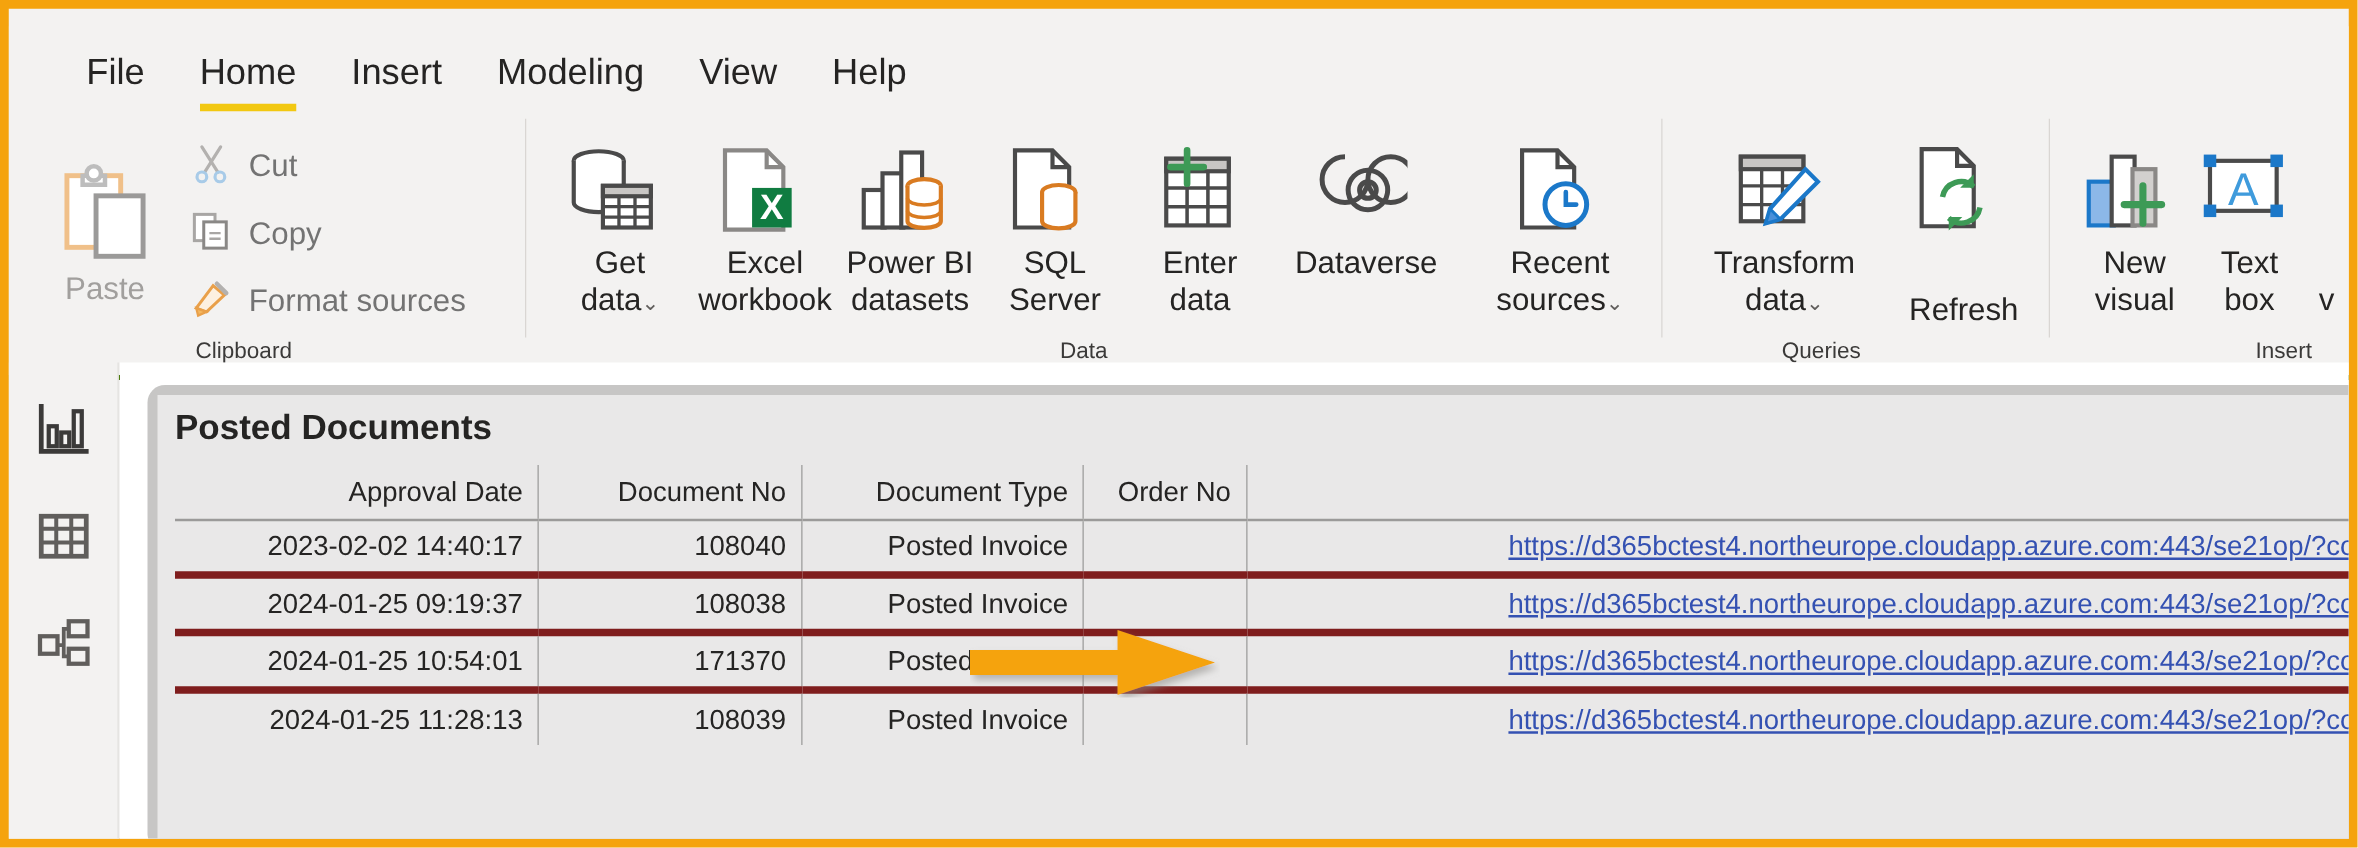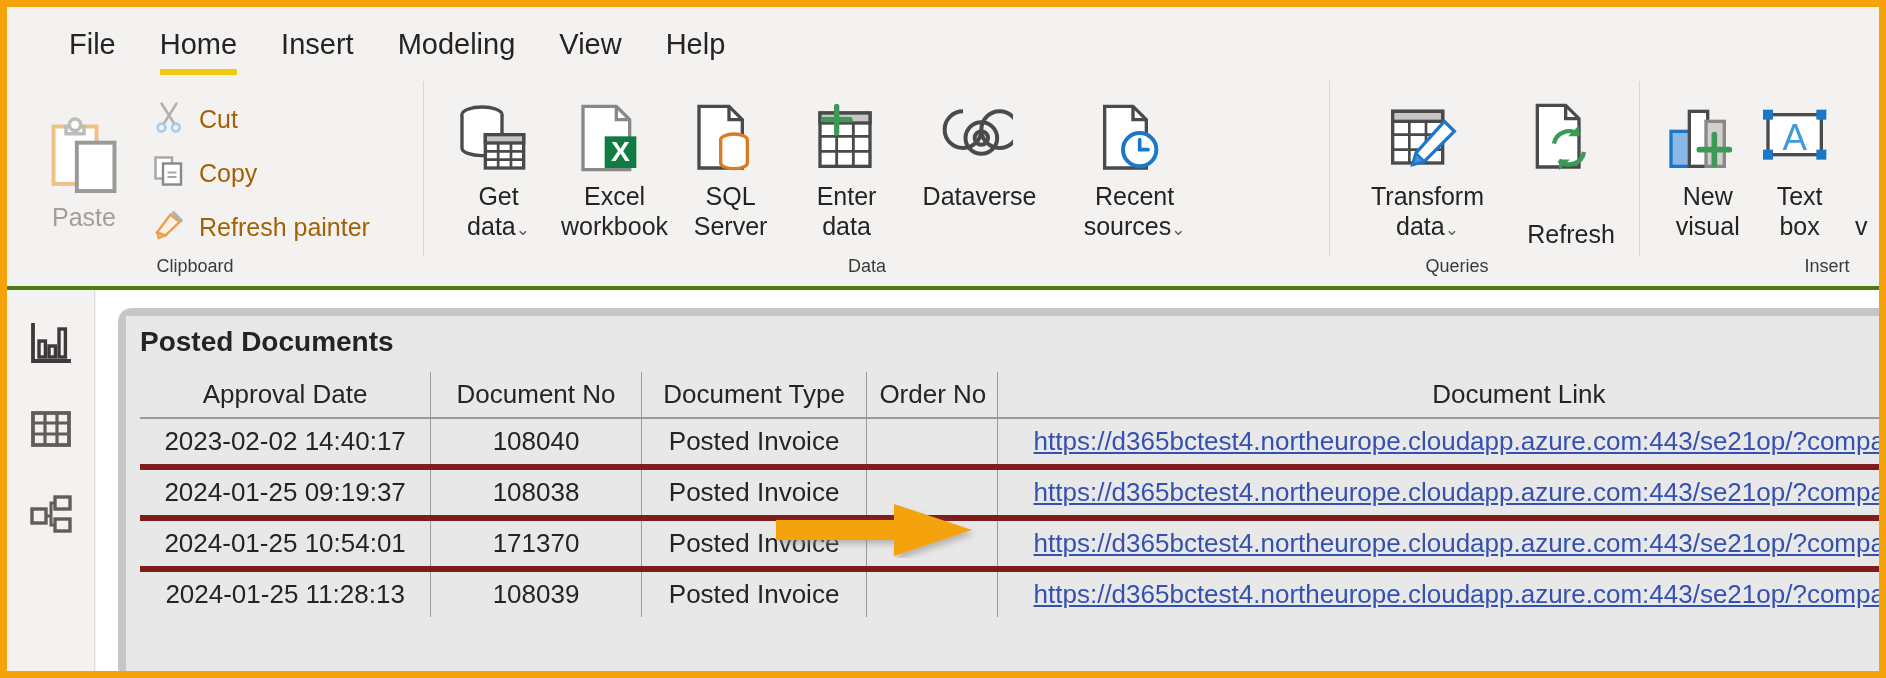--- a/index.html
+++ b/index.html
@@ -16,21 +16,21 @@
     left: 0; top: 0;
     width: 1886px; height: 678px;
     border: 7px solid #f5a30d;
     background: #f3f2f1;
     overflow: hidden;
   }
 
   
   .ribbon {
     position: absolute;
-    left: 0; top: 0;
+    left: 0; top: 14px;
     width: 100%;
     height: 283px;
     background: #f3f2f1;
     border-bottom: 4px solid #4d7c0f;
   }
 
   
   .tabstrip {
     position: absolute;
     left: 0; top: 0;
@@ -122,21 +122,21 @@
   }
   .btn-small {
     display: flex;
     align-items: center;
     gap: 12px;
     height: 48px;
     padding: 0 8px;
   }
   .btn-small .lbl {
     font-size: 25px;
-    color: #a16207;
+    color: #737373;
     white-space: nowrap;
   }
 
   
   .cmd {
     width: 116px;
     height: 168px;
     display: flex;
     flex-direction: column;
     align-items: center;
@@ -214,23 +214,23 @@
   }
 
   
   table.grid {
     border-collapse: collapse;
     table-layout: fixed;
     width: 1900px;
     margin-left: 14px;
   }
   table.grid th, table.grid td {
-    font-size: 26px;
+    font-size: 22px;
     color: #252423;
-    text-align: center;
+    text-align: right;
     padding: 7px 12px;
     white-space: nowrap;
     overflow: hidden;
     font-weight: normal;
     height: 44px;
   }
   table.grid th {
     border-bottom: 2px solid #9b9a99;
     border-right: 1px solid #9b9a99;
   }
@@ -326,21 +326,21 @@
             <span class="lbl">Copy</span>
           </div>
           <div class="btn-small">
             <span>
               <svg width="36" height="36" viewBox="0 0 24 24">
                 <path d="M4 17 L13 5 L19 10 L9.5 19 Z" fill="#fdf0e0" stroke="#e9a04a" stroke-width="1.6"></path>
                 <path d="M15 4 L20 9" stroke="#b3b1af" stroke-width="2.4" stroke-linecap="round"></path>
                 <path d="M4 17 L9.5 19 L5 21 Z" fill="#f4b860" stroke="#e9a04a" stroke-width="1.2"></path>
               </svg>
             </span>
-            <span class="lbl">Refresh painter</span>
+            <span class="lbl">Format sources</span>
           </div>
         </div>
       </div>
 
       <div class="group" style="width:912px; padding-left:10px;">
 
         <div class="cmd">
           <div class="glyph">
             <svg width="80" height="80" viewBox="0 0 48 48">
               <ellipse cx="18" cy="10" rx="12" ry="4.6" fill="#ffffff" stroke="#4a4a4a" stroke-width="2"></ellipse>
@@ -364,20 +364,36 @@
               <rect x="22" y="23" width="19" height="19" fill="#107c41"></rect>
               <text x="31.5" y="38" font-family="'Liberation Sans',sans-serif" font-size="17" font-weight="bold" fill="#ffffff" text-anchor="middle">X</text>
             </svg>
           </div>
           <div class="lbl">
             <span>Excel</span><br>
             <span>workbook</span>
           </div>
         </div>
 
+        <div class="cmd">
+          <div class="glyph">
+            <svg width="80" height="80" viewBox="0 0 48 48">
+              <rect x="6" y="24" width="10" height="18" fill="#ffffff" stroke="#4a4a4a" stroke-width="2"></rect>
+              <rect x="15" y="16" width="10" height="26" fill="#ffffff" stroke="#4a4a4a" stroke-width="2"></rect>
+              <rect x="24" y="6" width="10" height="36" fill="#ffffff" stroke="#4a4a4a" stroke-width="2"></rect>
+              <ellipse cx="35" cy="22" rx="8" ry="3.2" fill="#ffffff" stroke="#d97b21" stroke-width="2"></ellipse>
+              <path d="M27 22 v17 a8 3.2 0 0 0 16 0 v-17" fill="#ffffff" stroke="#d97b21" stroke-width="2"></path>
+              <path d="M27 28 a8 3.2 0 0 0 16 0 M27 34 a8 3.2 0 0 0 16 0" fill="none" stroke="#d97b21" stroke-width="1.7"></path>
+            </svg>
+          </div>
+          <div class="lbl">
+            <span>Power BI</span><br>
+            <span>datasets</span>
+          </div>
+        </div>
 
         <div class="cmd">
           <div class="glyph">
             <svg width="80" height="80" viewBox="0 0 48 48">
               <path d="M9 5 h18 l8 8 v29 H9 Z" fill="#ffffff" stroke="#4a4a4a" stroke-width="2"></path>
               <path d="M27 5 v8 h8" fill="none" stroke="#4a4a4a" stroke-width="2"></path>
               <ellipse cx="30" cy="25" rx="8" ry="3.4" fill="#ffffff" stroke="#d97b21" stroke-width="2"></ellipse>
               <path d="M22 25 v14 a8 3.4 0 0 0 16 0 v-14" fill="#ffffff" stroke="#d97b21" stroke-width="2"></path>
             </svg>
           </div>

